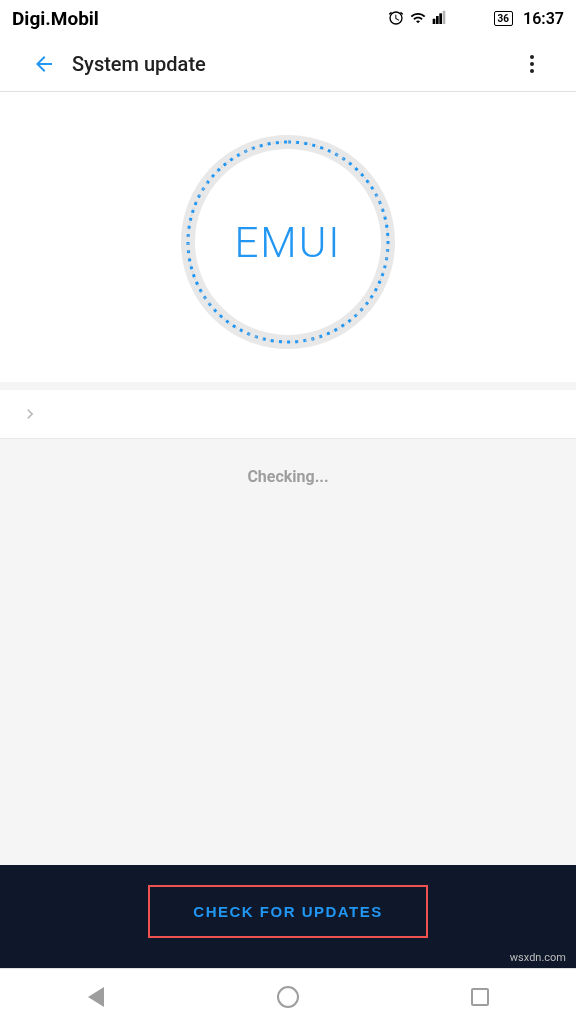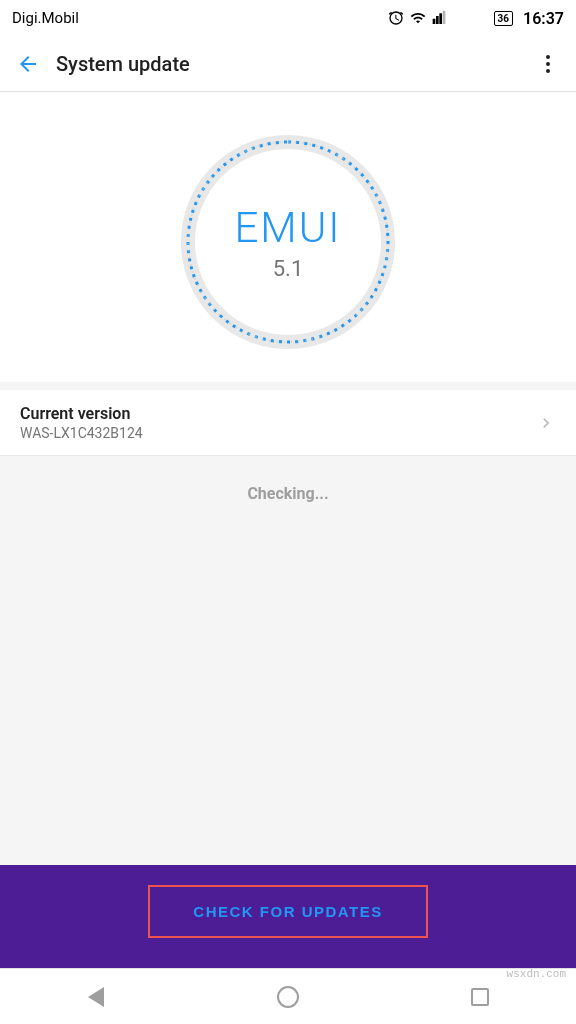--- a/index.html
+++ b/index.html
@@ -19,22 +19,22 @@
     .status-bar {
       background: #fff;
       height: 36px;
       display: flex;
       align-items: center;
       justify-content: space-between;
       padding: 0 12px;
       flex-shrink: 0;
     }
     .status-bar-left {
-      font-size: 15px;
-      font-weight: 400;
+      font-size: 19px;
+      font-weight: 700;
       color: #000;
     }
     .status-bar-right {
       display: flex;
       align-items: center;
       gap: 6px;
     }
     .battery-box {
       border: 1.5px solid #000;
       border-radius: 2px;
@@ -52,21 +52,21 @@
       margin-left: 4px;
       text-align: right;
     }
 
     
     .app-bar {
       background: #fff;
       height: 56px;
       display: flex;
       align-items: center;
-      padding: 0 8px;
+      padding: 0 24px;
       flex-shrink: 0;
       border-bottom: 1px solid #e0e0e0;
     }
     .back-btn {
       width: 40px;
       height: 40px;
       display: flex;
       align-items: center;
       justify-content: center;
       cursor: pointer;
@@ -200,21 +200,21 @@
 
     
     .spacer {
       flex: 1;
     }
 
     
     .update-btn-section {
       width: 100%;
       padding: 20px 40px 30px;
-      background: #4c1d95;
+      background: #0f172a;
       display: flex;
       justify-content: center;
     }
 
     .check-updates-btn {
       border: 2px solid #ef5350;
       background: transparent;
       color: #2196F3;
       font-size: 15px;
       font-weight: 600;
@@ -265,26 +265,25 @@
     .nav-square {
       width: 18px;
       height: 18px;
       border: 2px solid #9e9e9e;
       border-radius: 2px;
     }
 
     
     .watermark {
       position: fixed;
-      bottom: 44px;
+      bottom: 60px;
       right: 10px;
       font-size: 11px;
       color: #bdbdbd;
       z-index: 10;
-      font-family: Liberation Mono, monospace;
     }
 
     
   </style>
 </head>
 <body>
 
 <div class="status-bar">
   <span class="status-bar-left">Digi.Mobil</span>
   <div class="status-bar-right">
@@ -337,31 +336,26 @@
 
           <circle cx="110" cy="110" r="100" fill="none" stroke="#2196F3" stroke-width="3" stroke-dasharray="3 5.2" stroke-dashoffset="0" transform="rotate(-90 110 110)"></circle>
 
           <circle cx="110" cy="110" r="100" fill="none" stroke="#c8c8c8" stroke-width="2" stroke-dasharray="1.5 5.7" stroke-dashoffset="0" transform="rotate(-90 110 110)" opacity="0.5"></circle>
         </g>
 
         <circle cx="110" cy="110" r="88" fill="#fff"></circle>
       </svg>
       <div class="emui-center">
         <div class="emui-logo">EMUI</div>
-        <div class="emui-version">5.1</div>
       </div>
     </div>
   </div>
 
   <div class="version-section">
     <div class="version-row">
-      <div class="version-info">
-        <div class="version-label">Current version</div>
-        <div class="version-value">WAS-LX1C432B124</div>
-      </div>
       <svg width="20" height="20" viewBox="0 0 24 24" fill="#bdbdbd">
         <path d="M10 6L8.59 7.41 13.17 12l-4.58 4.59L10 18l6-6z"></path>
       </svg>
     </div>
   </div>
 
   <div class="checking-section">
     <span class="checking-text">Checking...</span>
   </div>
 

